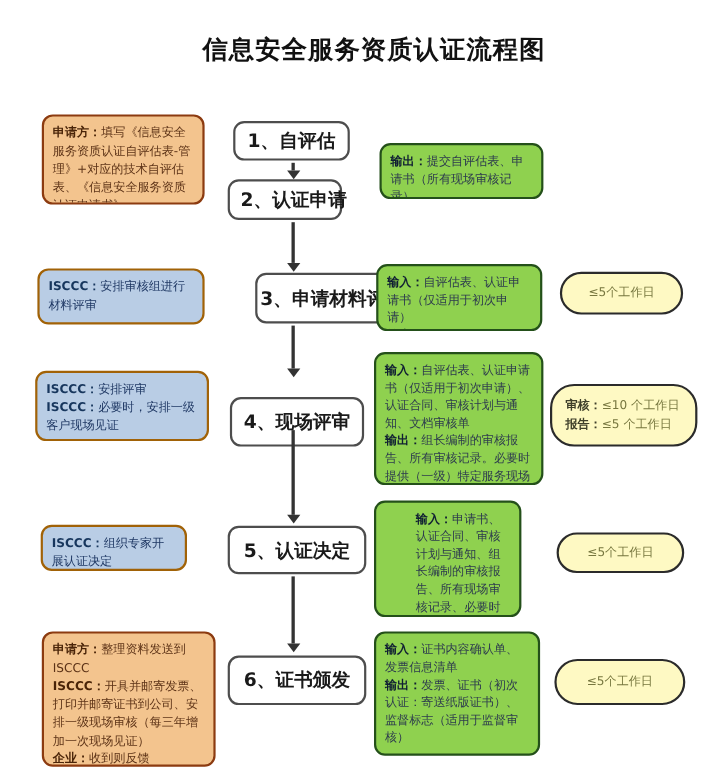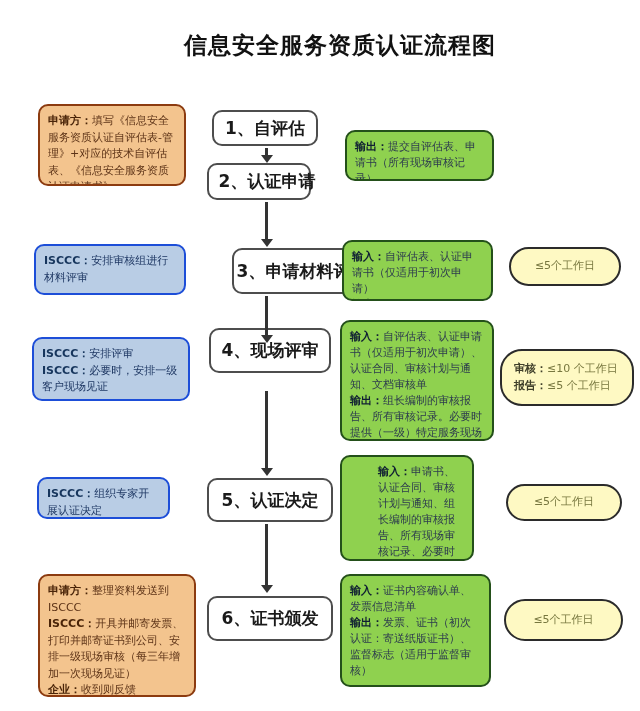--- a/index.html
+++ b/index.html
@@ -17,21 +17,21 @@
     display:flex;align-items:center;justify-content:center;
     font-weight:bold;font-size:17px;color:#1a1a1a;box-sizing:border-box;white-space:nowrap;
   }
   
   .note{
     position:absolute;border-radius:10px;padding:7px 8px;font-size:11px;
     line-height:1.5;box-sizing:border-box;overflow:hidden;
   }
   .note.orange{background:#f3c48e;border:2px solid #8c3b10;color:#5d3317;}
   .note.orange .b{color:#4a2408;font-weight:bold;}
-  .note.blue{background:#b9cde5;border:2px solid #1d4ed8;color:#1f3864;}
+  .note.blue{background:#b9cde5;border:2px solid #a16207;color:#1f3864;}
   .note.blue .b{color:#17365d;font-weight:bold;}
   .note.green{background:#8fd14f;border:2px solid #24501a;color:#2d3b4e;line-height:1.45;}
   .note.green .b{color:#101f33;font-weight:bold;}
   
   .pill{
     position:absolute;background:#fef9c3;border:2px solid #2b2b2b;border-radius:22px;
     display:flex;flex-direction:column;align-items:center;justify-content:center;
     font-size:11px;color:#77773f;box-sizing:border-box;line-height:1.5;white-space:nowrap;
   }
   .pill .b{color:#3f3f2a;font-weight:bold;}
@@ -46,21 +46,21 @@
 </head>
 <body>
 
 <div class="canvas">
 
   <div class="title">信息安全服务资质认证流程图</div>
 
   <div class="step" style="left:212px;top:110px;width:106px;height:36px;">1、自评估</div>
   <div class="step" style="left:207px;top:163px;width:104px;height:37px;padding-left:16px;">2、认证申请</div>
   <div class="step" style="left:196px;top:248px;width:140px;height:46px;margin-left:36px;">3、申请材料评审</div>
-  <div class="step" style="left:209px;top:328px;width:122px;height:45px;">4、现场评审</div>
+  <div class="step" style="left:209px;top:361px;width:122px;height:45px;">4、现场评审</div>
   <div class="step" style="left:207px;top:478px;width:126px;height:44px;">5、认证决定</div>
   <div class="step" style="left:207px;top:596px;width:126px;height:45px;">6、证书颁发</div>
 
   <div class="arrow" style="top:148px;height:7px;"></div>
   <div class="arrow" style="top:202px;height:37px;"></div>
   <div class="arrow" style="top:296px;height:39px;"></div>
   <div class="arrow" style="top:391px;height:77px;"></div>
   <div class="arrow" style="top:524px;height:61px;"></div>
 
   <div class="note orange" style="left:38px;top:104px;width:148px;height:82px;">

